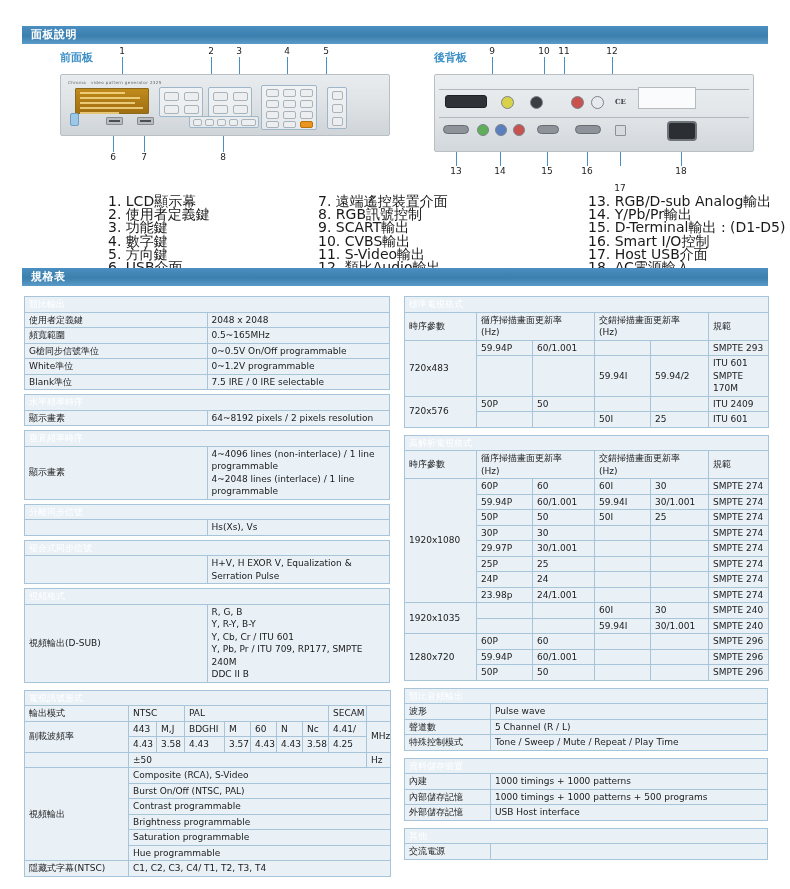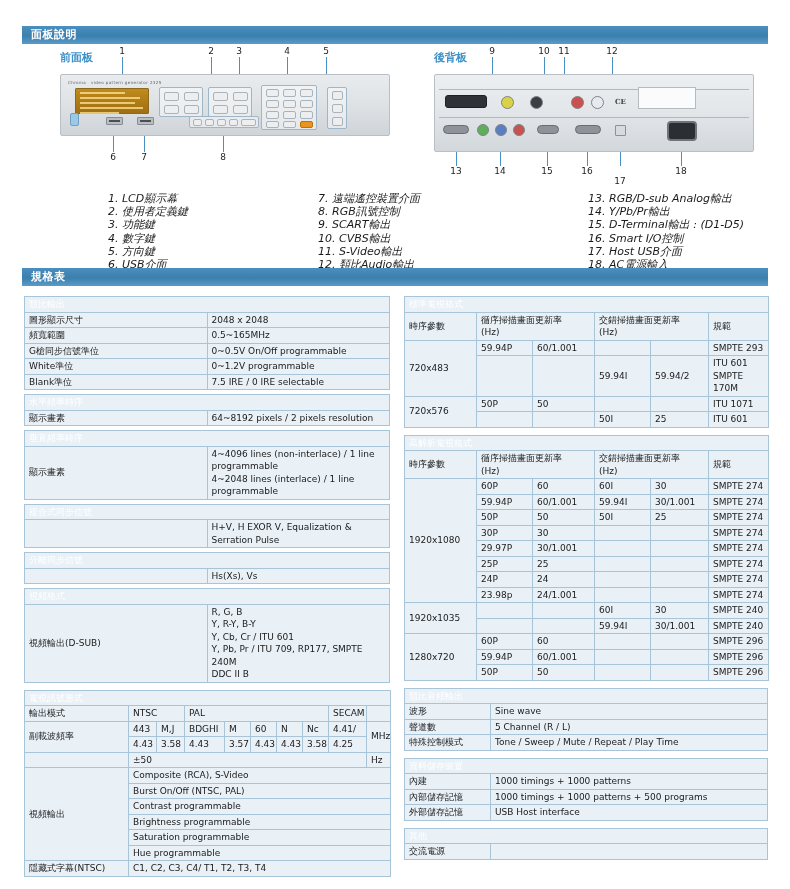--- a/index.html
+++ b/index.html
@@ -89,21 +89,21 @@
   .scart { position:absolute; background:#2f3338; border:1px solid #1d2024; border-radius:3px; }
   .bnc { position:absolute; border-radius:50%; border:1px solid #7d848a; }
   .dsub { position:absolute; background:#8d9399; border:1px solid #676d72; border-radius:5px; }
   .rj45 { position:absolute; background:#d8dbde; border:1px solid #8b9197; border-radius:1px; }
   .ac-inlet { position:absolute; background:#2b2f33; border:2px solid #6e747a; border-radius:4px; }
   .label-plate { position:absolute; background:#fafbfc; border:1px solid #b5babe; }
   .ce-mark { position:absolute; font-size:7px; font-weight:bold; color:#3a3f44; font-family:"DejaVu Serif", serif; }
   .rear-rail { position:absolute; left:4px; right:4px; height:1px; background:#b2b8bd; }
 
   
-  .legend { position: absolute; font-size: 11px; line-height: 13.2px; font-style: italic; }
+  .legend { position: absolute; font-size: 14px; line-height: 13.2px; }
   .legend li { list-style: none; margin: 0; padding: 0; white-space: nowrap; }
   .legend-1 { left: 68px;  top: 181px; }
   .legend-2 { left: 278px; top: 181px; }
   .legend-3 { left: 548px; top: 181px; }
 
   
   .col-left  { position: absolute; left: 24px;  top: 296px; width: 366px; }
   .col-right { position: absolute; left: 404px; top: 296px; width: 364px; }
 
   table.spec {
@@ -256,21 +256,21 @@
 
     <div class="callout-line" style="left:22px;  top:106px; height:14px;"></div>
     <div class="callout-num" style="left:22px;  top:120px;">13</div>
     <div class="callout-line" style="left:66px;  top:106px; height:14px;"></div>
     <div class="callout-num" style="left:66px;  top:120px;">14</div>
     <div class="callout-line" style="left:113px; top:106px; height:14px;"></div>
     <div class="callout-num" style="left:113px; top:120px;">15</div>
     <div class="callout-line" style="left:153px; top:106px; height:14px;"></div>
     <div class="callout-num" style="left:153px; top:120px;">16</div>
     <div class="callout-line" style="left:186px; top:106px; height:14px;"></div>
-    <div class="callout-num" style="left:186px; top:130px;">17</div>
+    <div class="callout-num" style="left:186px; top:137px;">17</div>
     <div class="callout-line" style="left:247px; top:106px; height:14px;"></div>
     <div class="callout-num" style="left:247px; top:120px;">18</div>
   </div>
 </div>
 
 <ul class="legend legend-1">
   <li>1. LCD顯示幕</li>
   <li>2. 使用者定義鍵</li>
   <li>3. 功能鍵</li>
   <li>4. 數字鍵</li>
@@ -299,21 +299,21 @@
 </div>
 
 <div class="col-left">
 
   <table class="spec" style="margin-bottom:4px;">
     <tbody>
         <tr>
       <td class="grp" colspan="2">類比輸出</td>
     </tr>
     <tr>
-      <td class="lbl">圖形顯示尺寸</td>
+      <td class="lbl">使用者定義鍵</td>
       <td class="val">2048 x 2048</td>
     </tr>
     <tr>
       <td class="lbl">頻寬範圍</td>
       <td class="val">0.5~165MHz</td>
     </tr>
     <tr>
       <td class="lbl">G槍同步信號準位</td>
       <td class="val">0~0.5V On/Off programmable</td>
     </tr>
@@ -349,37 +349,37 @@
       <td class="lbl">顯示畫素</td>
       <td class="val multiline">4~4096 lines (non-interlace) / 1 line programmable
 4~2048 lines (interlace) / 1 line programmable</td>
     </tr>
   </tbody>
     </table>
 
   <table class="spec" style="margin-bottom:4px;">
     <tbody>
         <tr>
+      <td class="grp" colspan="2">分離同步信號</td>
+    </tr>
+    <tr>
+      <td class="lbl">&nbsp;</td>
+      <td class="val">Hs(Xs), Vs</td>
+    </tr>
+  </tbody>
+    </table>
+
+  <table class="spec" style="margin-bottom:4px;">
+    <tbody>
+        <tr>
       <td class="grp" colspan="2">複合式同步信號</td>
     </tr>
     <tr>
       <td class="lbl">&nbsp;</td>
       <td class="val">H+V, H EXOR V, Equalization &amp; Serration Pulse</td>
-    </tr>
-  </tbody>
-    </table>
-
-  <table class="spec" style="margin-bottom:4px;">
-    <tbody>
-        <tr>
-      <td class="grp" colspan="2">分離同步信號</td>
-    </tr>
-    <tr>
-      <td class="lbl">&nbsp;</td>
-      <td class="val">Hs(Xs), Vs</td>
     </tr>
   </tbody>
     </table>
 
   <table class="spec" style="margin-bottom:7px;">
     <tbody>
         <tr>
       <td class="grp" colspan="2">視頻格式</td>
     </tr>
     <tr>
@@ -513,21 +513,21 @@
       <td class="c">59.94/2</td>
       <td class="c multiline">ITU 601
 SMPTE 170M</td>
     </tr>
     <tr>
       <td class="c" rowspan="2">720x576</td>
       <td class="c">50P</td>
       <td class="c">50</td>
       <td class="c"></td>
       <td class="c"></td>
-      <td class="c">ITU 1071</td>
+      <td class="c">ITU 2409</td>
     </tr>
     <tr>
       <td class="c"></td>
       <td class="c"></td>
       <td class="c">50I</td>
       <td class="c">25</td>
       <td class="c">ITU 601</td>
     </tr>
   </tbody>
     </table>
@@ -658,21 +658,21 @@
     <colgroup>
         <col style="width:86px">
         <col>
       </colgroup>
     <tbody>
         <tr>
       <td class="grp" colspan="2">類比音頻輸出</td>
     </tr>
     <tr>
       <td class="lbl">波形</td>
-      <td class="val">Sine wave</td>
+      <td class="val">Pulse wave</td>
     </tr>
     <tr>
       <td class="lbl">聲道數</td>
       <td class="val">5 Channel (R / L)</td>
     </tr>
     <tr>
       <td class="lbl">特殊控制模式</td>
       <td class="val">Tone / Sweep / Mute / Repeat / Play Time</td>
     </tr>
   </tbody>

